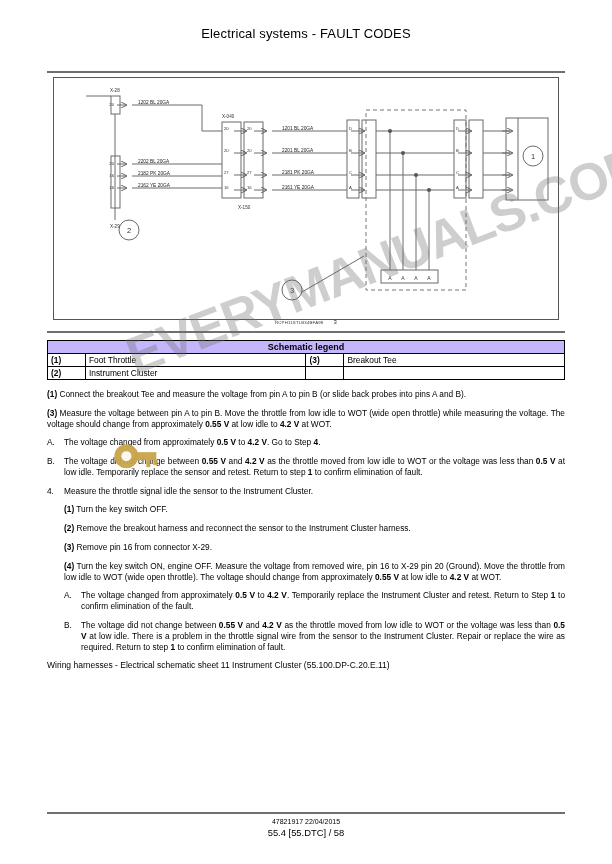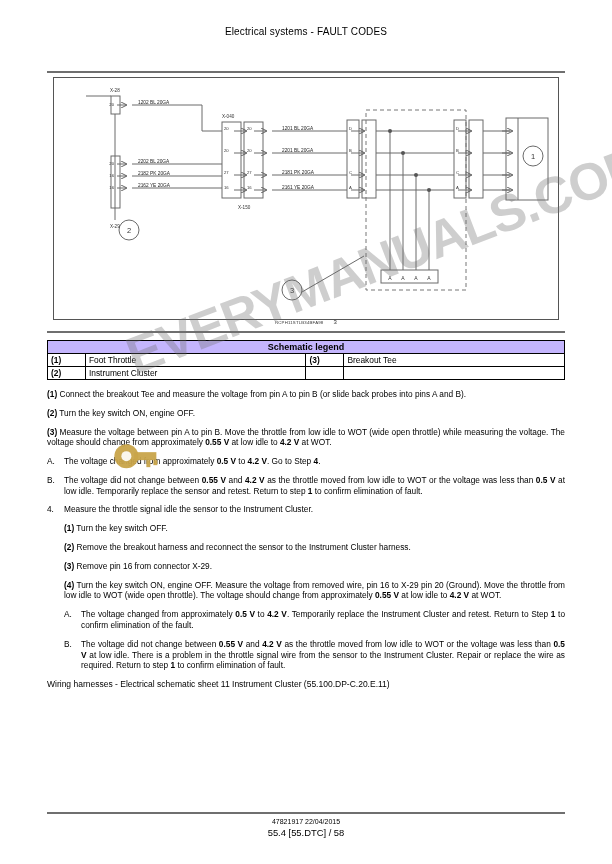--- a/index.html
+++ b/index.html
@@ -10,21 +10,21 @@
     font-family: "Liberation Sans", sans-serif;
     color: #000;
     position: relative;
     overflow: hidden;
   }
   .page { position: relative; width: 612px; height: 864px; }
 
   
   .page-header {
     position: absolute; top: 26px; left: 0; width: 612px;
-    text-align: center; font-size: 10px; letter-spacing: .15px;
+    text-align: center; font-size: 13px; letter-spacing: .15px;
   }
 
   
   .top-rule {
     position: absolute; left: 47px; top: 71px; width: 518px; height: 2px;
     background: #6f6f6f;
   }
 
   
   .figure-box {
@@ -304,24 +304,20 @@
   </tbody>
     </table>
 
   <div class="body">
 
     <div class="para">
       <b>(1)</b>
       <span>Connect the breakout Tee and measure the voltage from pin A to pin B (or slide back probes into pins A and B).</span>
     </div>
 
-    <div class="para">
-      <b>(2)</b>
-      <span>Turn the key switch ON, engine OFF.</span>
-    </div>
 
     <div class="para justify">
       <b>(3)</b>
       <span>Measure the voltage between pin A to pin B. Move the throttle from low idle to WOT (wide open throttle) while measuring the voltage. The voltage should change from approximately </span><b>0.55 V</b><span> at low idle to </span><b>4.2 V</b><span> at WOT.</span>
     </div>
 
     <div class="sub">
       <div class="lbl">A.</div>
       <div class="txt"><span>The voltage changed from approximately </span><b>0.5 V</b><span> to </span><b>4.2 V</b><span>. Go to Step </span><b>4</b><span>.</span></div>
     </div>

